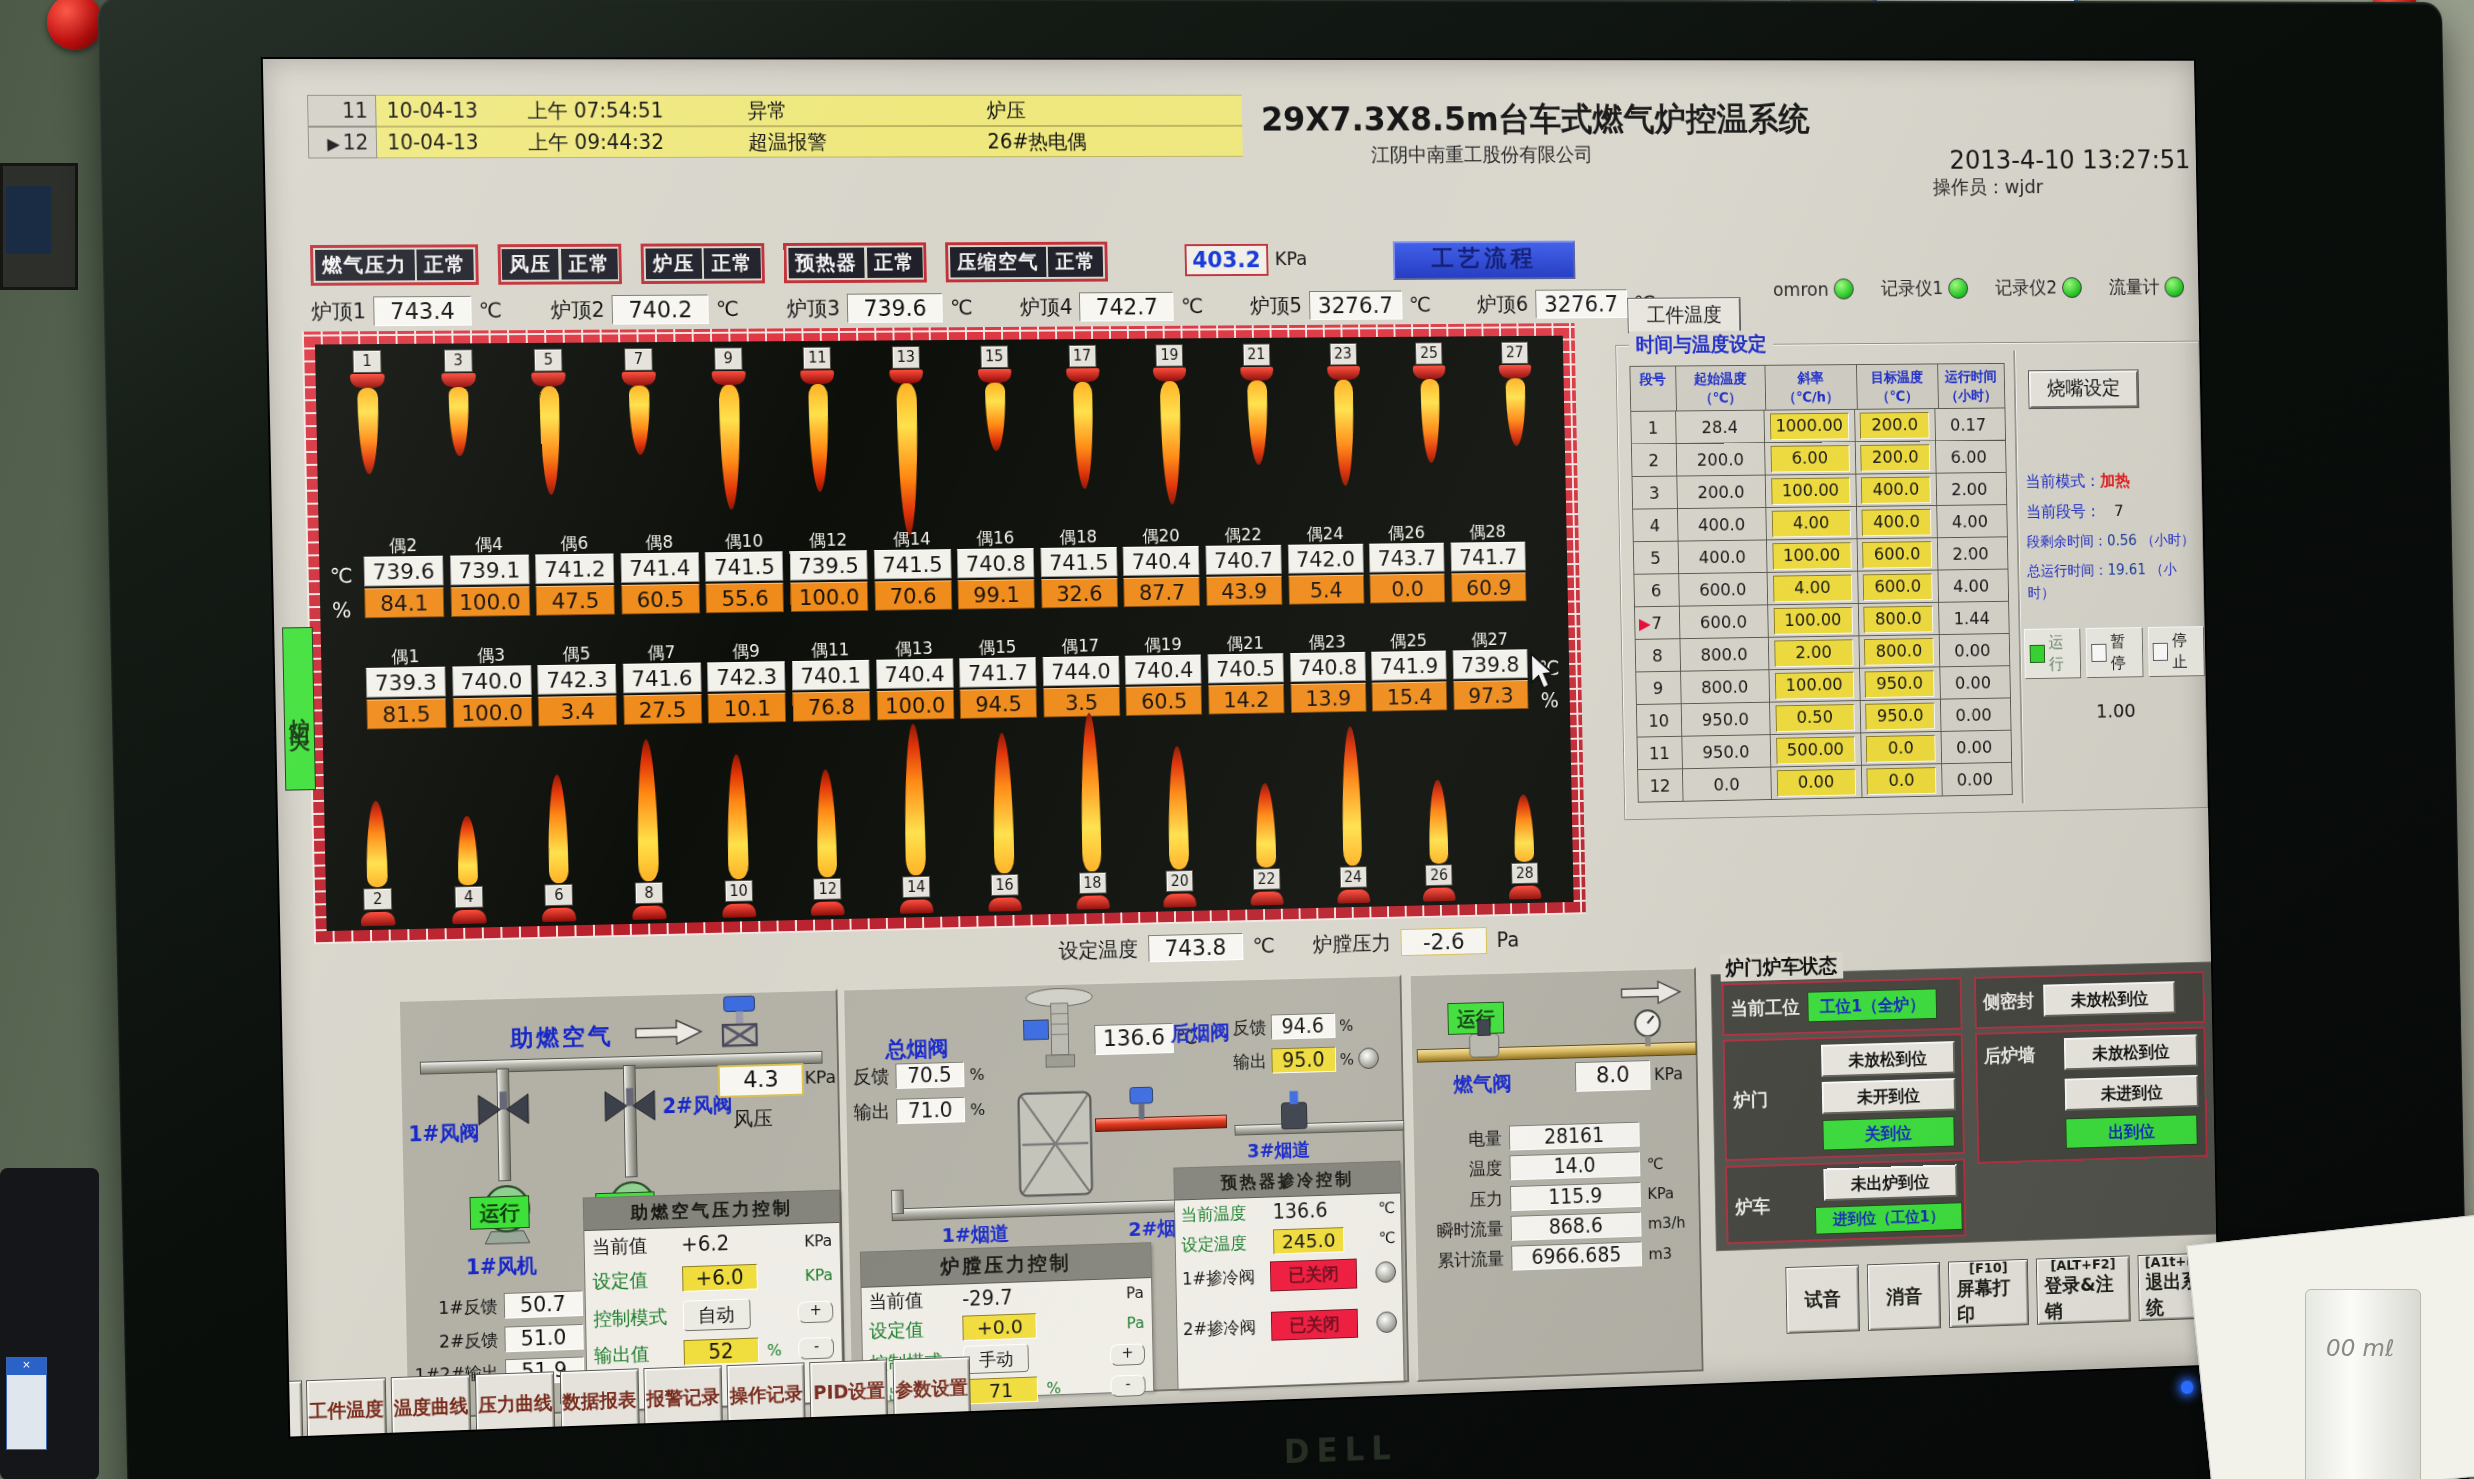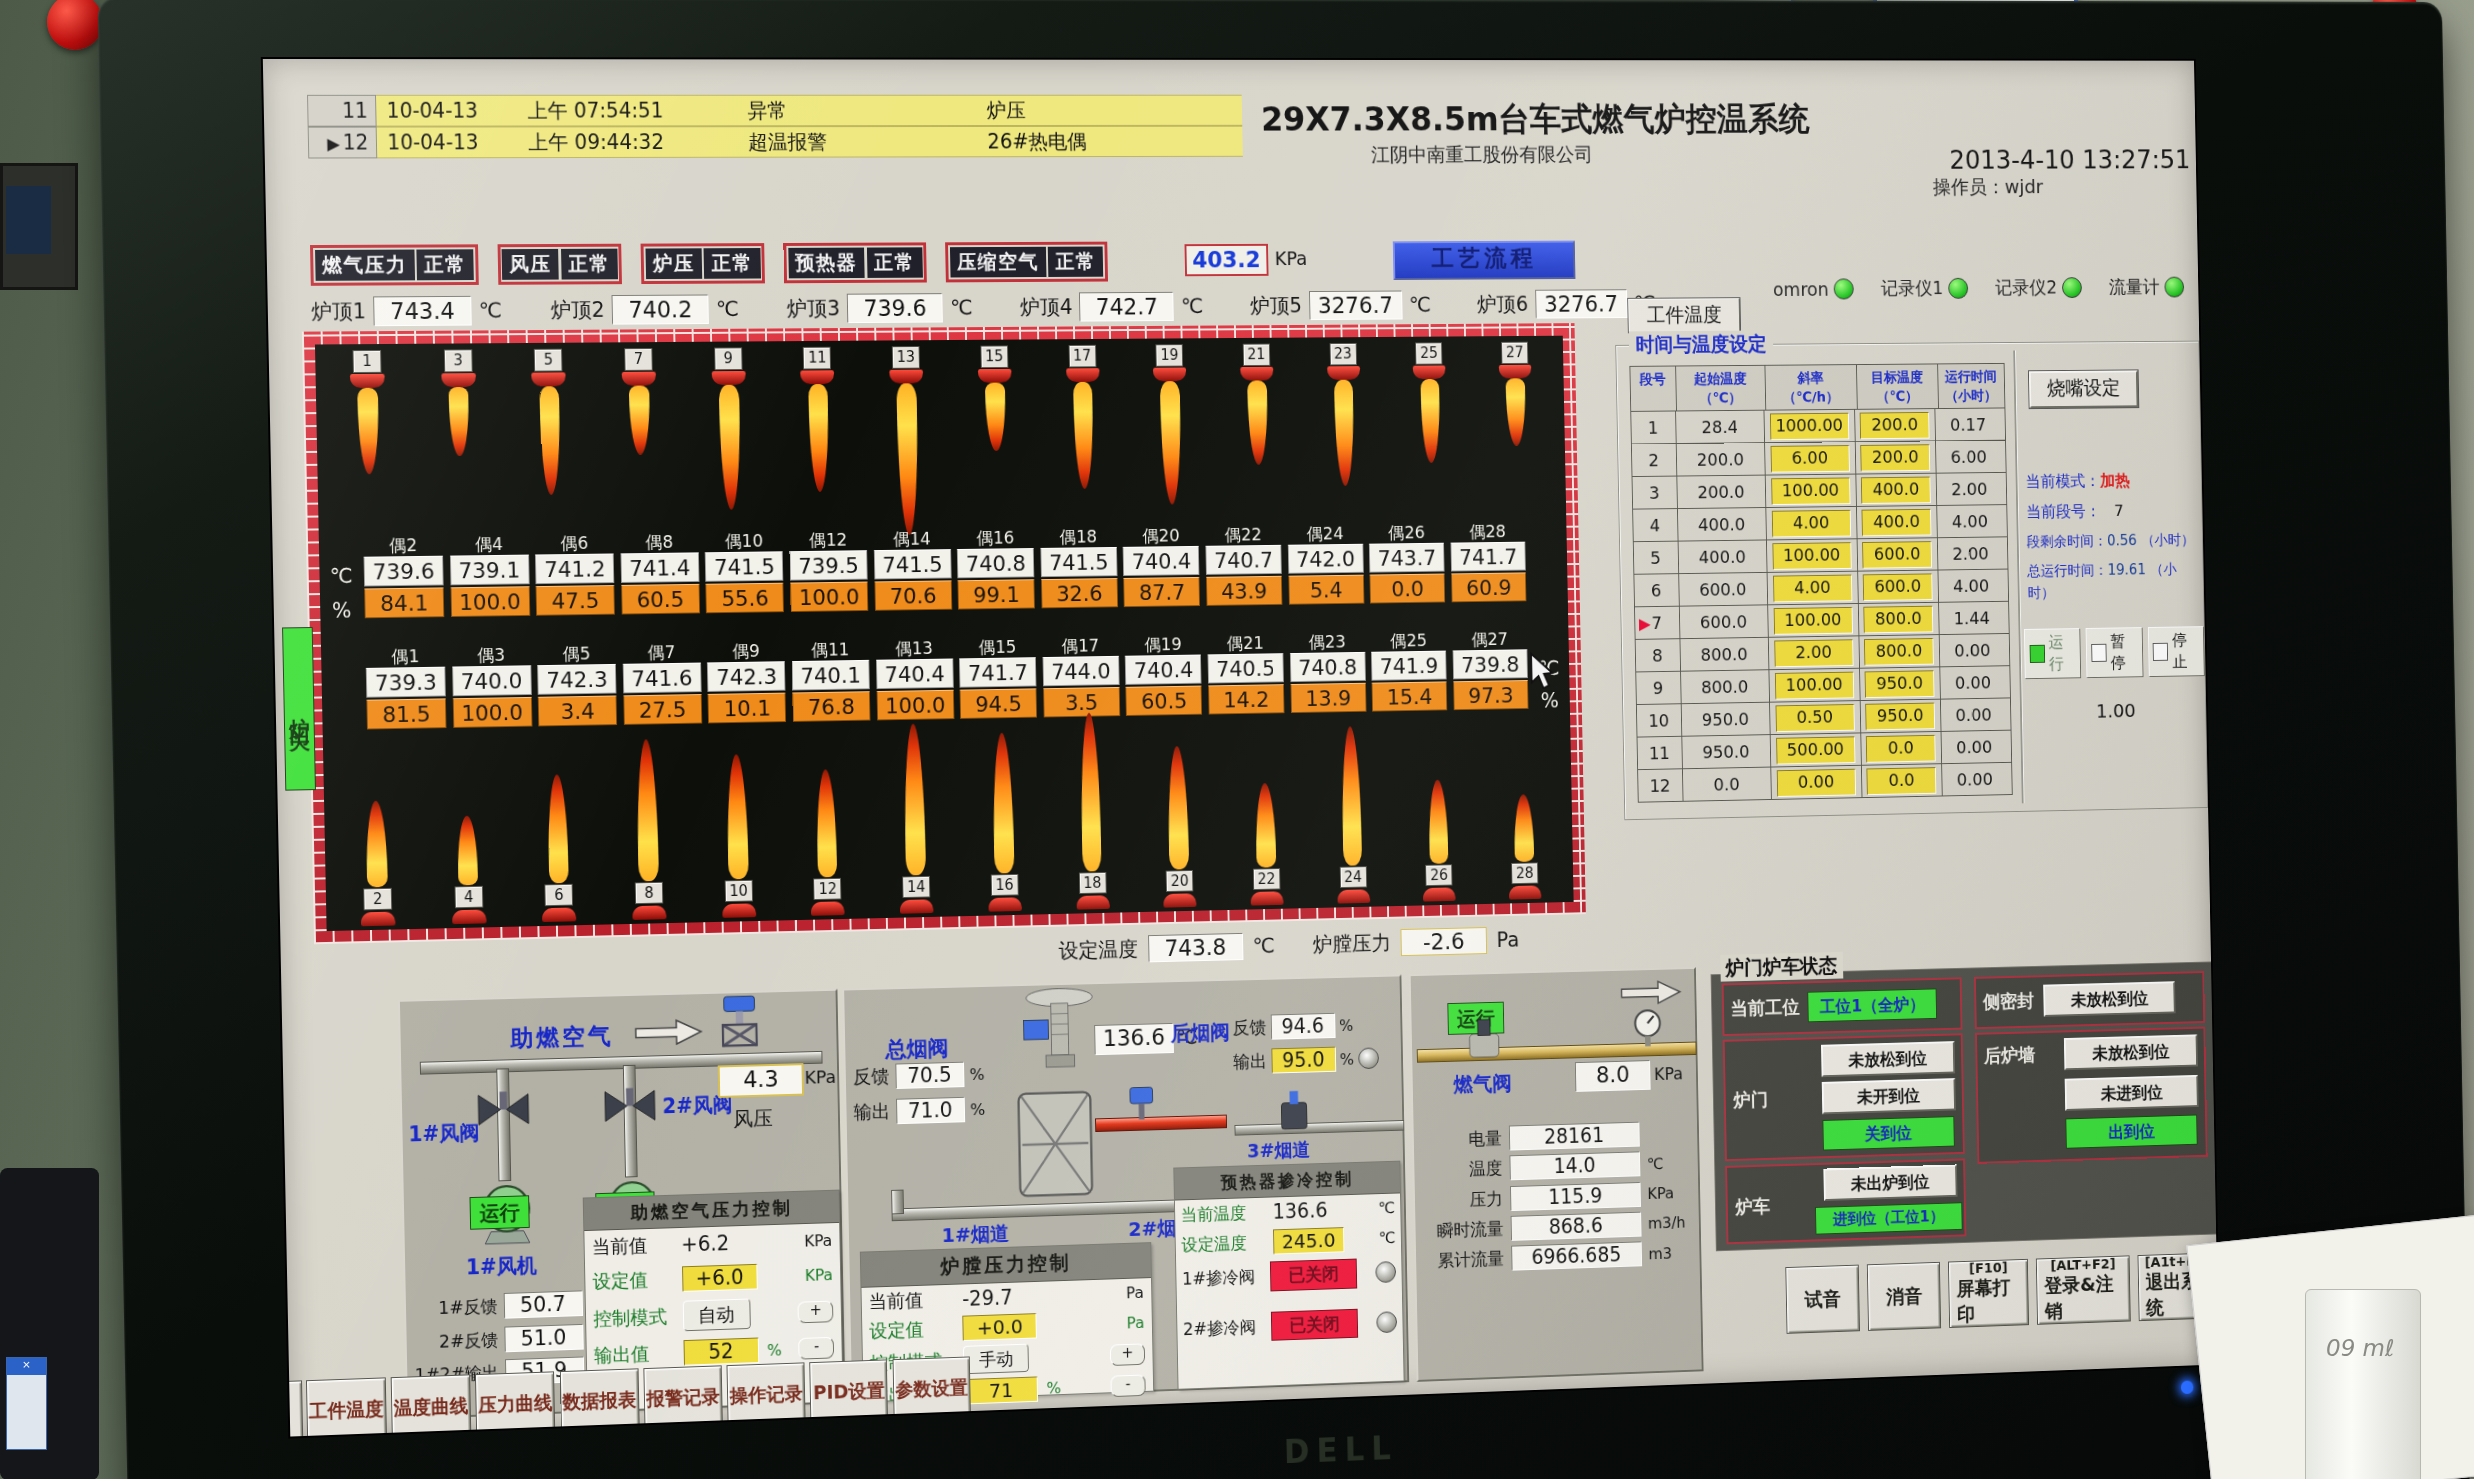--- a/index.html
+++ b/index.html
@@ -1047,19 +1047,19 @@
         <path d="M4,2 L4,42 L14,33 L21,50 L29,46 L22,30 L34,29 Z" fill="#f4f4f4" stroke="#111" stroke-width="2.5"></path>
       </svg>
   </div>
 
   <div class="abs brand" style="left:1198px;top:1482px;opacity:.5;">DELL</div>
   <div class="abs led" style="left:2184px;top:1463px;"></div>
 </div>
 
 <div class="abs" style="left:2199px;top:1228px;width:318px;height:258px;background:#f2f1ea;transform:rotate(-6deg);box-shadow:0 4.5px 13.6px rgba(0,0,0,.3);border:0.8px solid #ccc;"></div>
 <div class="abs" style="left:2305px;top:1289px;width:114px;height:197px;background:linear-gradient(90deg,#e6e8e2,#fbfbf8 40%,#d8dad2);border:1.5px solid #b8bab2;border-radius:6px 6px 3px 3px;">
-  <span style="position:absolute;left:20px;top:45px;font-size:23px;color:#8a8a84;font-style:italic;">09 mℓ</span>
+  <span style="position:absolute;left:20px;top:45px;font-size:23px;color:#8a8a84;font-style:italic;">00 mℓ</span>
 </div>
 <div class="abs" style="left:0;top:1168px;width:99px;height:312px;background:#14161a;border-radius:7.6px;"></div>
 <div class="abs" style="left:6px;top:1357px;width:39px;height:91px;background:#dfe6ee;border:1.5px solid #3a66b0;">
   <span style="display:block;width:100%;height:16.7px;background:#2a62c8;color:#fff;font-size:10.6px;text-align:center;">×</span>
 </div>
 
 
 </body></html>

